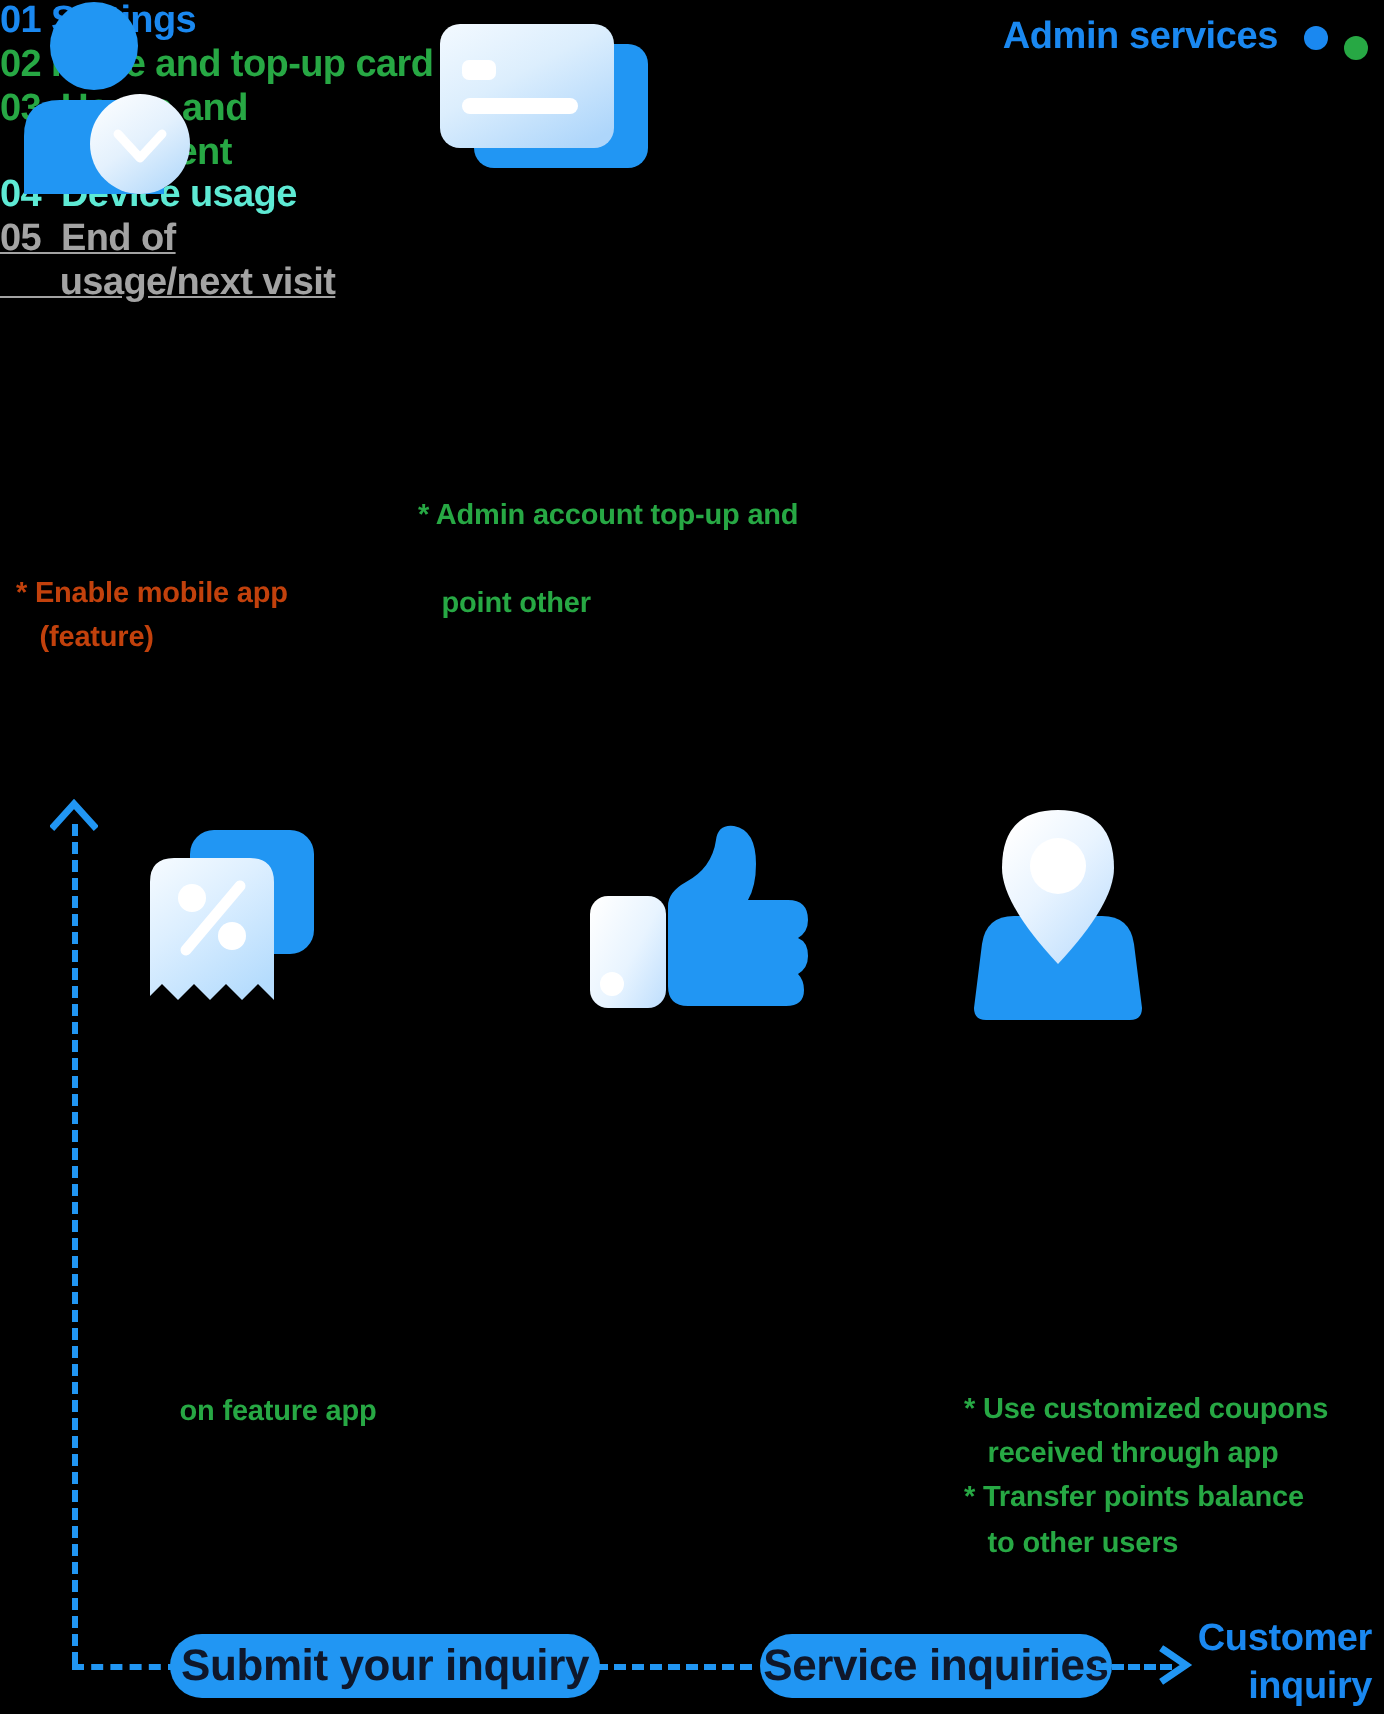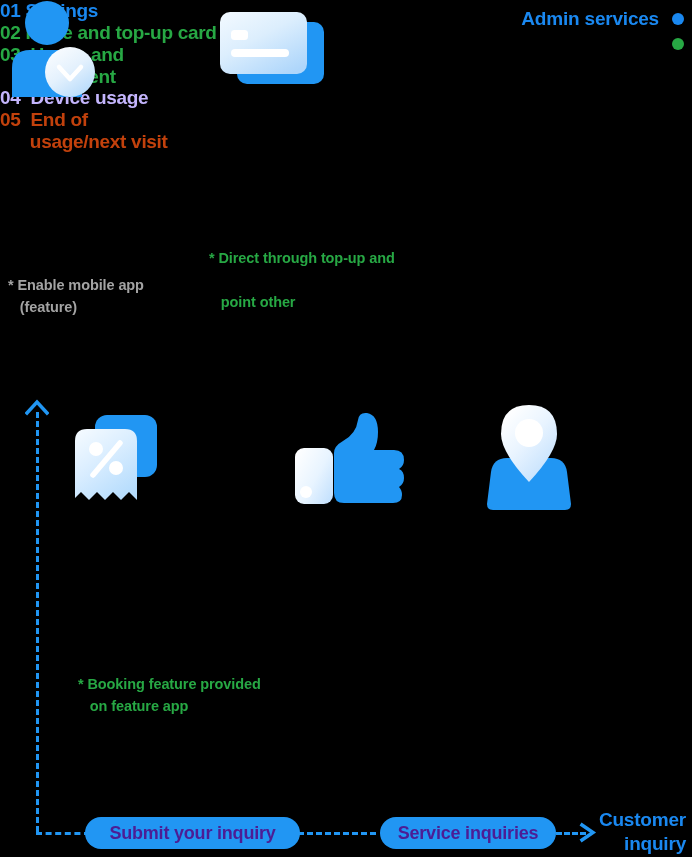--- a/index.html
+++ b/index.html
@@ -21,21 +21,21 @@
     width: 692px;
     height: 857px;
   }
 
   
   .legend {
     position: absolute;
     right: 8px;
     top: 8px;
     display: flex;
-    flex-direction: column;
+    flex-direction: row;
     gap: 8px;
     align-items: flex-end;
   }
   .legend-row {
     display: flex;
     align-items: center;
     gap: 13px;
   }
   .legend-label {
     font-size: 19px;
@@ -67,22 +67,22 @@
   
   .icon {
     position: absolute;
   }
 
   
   .pill {
     position: absolute;
     background: #2196f3;
     border-radius: 999px;
-    color: #4c1d95;
-    font-size: 18px;
+    color: #0f172a;
+    font-size: 22px;
     font-weight: 700;
     display: flex;
     align-items: center;
     justify-content: center;
     letter-spacing: -0.2px;
     box-sizing: border-box;
   }
   .end-label {
     position: absolute;
     font-size: 19px;
@@ -129,39 +129,39 @@
           <stop offset="100%" stop-color="#b9dcfb"></stop>
         </linearGradient>
       </defs>
       <circle cx="39" cy="23" r="22" fill="#2196f3"></circle>
       <path d="M4 97 L4 68 Q4 50 22 50 L56 50 Q74 50 74 68 L74 97 Z" fill="#2196f3"></path>
       <circle cx="62" cy="72" r="25" fill="url(#gradCheck)"></circle>
       <path d="M51 67 L62 79 L73 67" fill="none" stroke="#ffffff" stroke-width="4.5" stroke-linecap="round" stroke-linejoin="round"></path>
     </svg>
   </div>
   <div class="step-title" style="left:8px; top:120px; color:#1a88f0;">01 Settings</div>
-  <div class="note" style="left:8px; top:274px; color:#a3a3a3;"><span>* Enable mobile app</span><br><span>   (feature)</span></div>
+  <div class="note" style="left:8px; top:286px; color:#c2410c;"><span>* Enable mobile app</span><br><span>   (feature)</span></div>
 
   <div class="icon" style="left:215px; top:4px; width:120px; height:94px;">
     <svg width="120" height="94" viewBox="0 0 120 94" xmlns="http://www.w3.org/2000/svg">
       <defs>
         <linearGradient id="gradCard" x1="0.05" y1="0" x2="0.8" y2="1">
           <stop offset="0%" stop-color="#f2f9ff"></stop>
           <stop offset="45%" stop-color="#dceefd"></stop>
           <stop offset="100%" stop-color="#aed6fb"></stop>
         </linearGradient>
       </defs>
       <rect x="22" y="18" width="87" height="62" rx="10" fill="#2196f3"></rect>
       <rect x="5" y="8" width="87" height="62" rx="10" fill="url(#gradCard)"></rect>
       <rect x="16" y="26" width="17" height="10" rx="3.5" fill="#ffffff"></rect>
       <rect x="16" y="45" width="58" height="8" rx="4" fill="#ffffff"></rect>
     </svg>
   </div>
   <div class="step-title" style="left:218px; top:120px; color:#27a844;">02 Issue and top-up card</div>
-  <div class="note" style="left:209px; top:247px; color:#27a844;"><span>* Direct through top-up and</span><br><br><span>   point other</span></div>
+  <div class="note" style="left:209px; top:247px; color:#27a844;"><span>* Admin account top-up and</span><br><br><span>   point other</span></div>
 
   <div>
     <div class="dash-v" style="left:36px; top:412px; height:420px;"></div>
     <svg style="position:absolute; left:25px; top:398px;" width="24" height="18" viewBox="0 0 24 18" xmlns="http://www.w3.org/2000/svg">
       <path d="M2 15 L12 4 L22 15" fill="none" stroke="#2196f3" stroke-width="3.5" stroke-linecap="square" stroke-linejoin="miter"></path>
     </svg>
   </div>
 
   <div class="icon" style="left:72px; top:405px; width:110px; height:105px;">
     <svg width="110" height="105" viewBox="0 0 110 105" xmlns="http://www.w3.org/2000/svg">
@@ -175,57 +175,58 @@
       <rect x="23" y="10" width="62" height="62" rx="12" fill="#2196f3"></rect>
       <path d="M3 36 Q3 24 15 24 L53 24 Q65 24 65 36 L65 95
                L57 87 L49 95 L41 87 L33 95 L25 87 L17 95 L9 87 L3 93 Z" fill="url(#gradReceipt)"></path>
       <circle cx="24" cy="44" r="7" fill="#ffffff"></circle>
       <circle cx="44" cy="63" r="7" fill="#ffffff"></circle>
       <path d="M48 38 L21 70" stroke="#ffffff" stroke-width="5.5" stroke-linecap="round"></path>
     </svg>
   </div>
   <div class="step-title" style="left:76px; top:532px; color:#27a844;">03  Usage and
         payment</div>
-  <div class="note" style="left:78px; top:673px; color:#27a844;"><span>* Booking feature provided</span><br><span>   on feature app</span></div>
+  <div class="note" style="left:78px; top:673px; color:#27a844;"><br><span>   on feature app</span></div>
 
   <div class="icon" style="left:290px; top:410px; width:118px; height:100px;">
     <svg width="118" height="100" viewBox="0 0 118 100" xmlns="http://www.w3.org/2000/svg">
       <defs>
         <linearGradient id="gradThumb" x1="0" y1="0.1" x2="1" y2="0.9">
           <stop offset="0%" stop-color="#ffffff"></stop>
           <stop offset="55%" stop-color="#e8f4ff"></stop>
           <stop offset="100%" stop-color="#c2e0fd"></stop>
         </linearGradient>
       </defs>
       <path d="M44 43 Q44 36 53 31 Q66 24 68 10 Q69 2 77 3 Q88 5 88 22 Q88 33 84 40
                L104 40 Q114 40 114 50 Q114 56 109 59 Q114 61 114 68 Q114 74 109 77
                Q112 80 112 85 Q112 93 103 93 L54 93 Q44 93 44 83 Z" fill="#2196f3"></path>
       <rect x="5" y="38" width="38" height="56" rx="9" fill="url(#gradThumb)"></rect>
       <circle cx="16" cy="82" r="6" fill="#ffffff"></circle>
     </svg>
   </div>
-  <div class="step-title" style="left:293px; top:532px; color:#c4b5fd;">04  Device usage</div>
+  <div class="step-title" style="left:293px; top:532px; color:#5eead4;">04  Device usage</div>
 
   <div class="icon" style="left:479px; top:400px; width:100px; height:110px;">
     <svg width="100" height="110" viewBox="0 0 100 110" xmlns="http://www.w3.org/2000/svg">
       <defs>
         <linearGradient id="gradPin" x1="0.15" y1="0.05" x2="0.85" y2="0.95">
           <stop offset="0%" stop-color="#ffffff"></stop>
           <stop offset="45%" stop-color="#e9f4ff"></stop>
           <stop offset="100%" stop-color="#c0dffd"></stop>
         </linearGradient>
       </defs>
       <path d="M8 104 L12 72 Q14 58 28 58 L72 58 Q86 58 88 72 L92 104
                Q92 110 86 110 L14 110 Q8 110 8 104 Z" fill="#2196f3"></path>
       <path d="M50 5 Q78 5 78 34 Q78 52 50 82 Q22 52 22 34 Q22 5 50 5 Z" fill="url(#gradPin)"></path>
       <circle cx="50" cy="33" r="14" fill="#ffffff"></circle>
     </svg>
   </div>
-  <div class="step-title" style="left:484px; top:532px; color:#c2410c;">05  End of
+  <div class="step-title" style="left:484px; top:532px; color:#a3a3a3;text-decoration:underline;">05  End of
       usage/next visit</div>
+  <div class="note" style="left:482px; top:694px; color:#27a844;"><span>* Use customized coupons</span><br><span>   received through app</span><br><span>* Transfer points balance</span><br><span>   to other users</span></div>
 
   <div class="dash-h" style="left:36px; top:832px; width:54px;"></div>
 
   <div class="pill" style="left:85px; top:817px; width:215px; height:32px;">Submit your inquiry</div>
 
   <div class="dash-h" style="left:298px; top:832px; width:78px;"></div>
 
   <div class="pill" style="left:380px; top:817px; width:176px; height:32px;">Service inquiries</div>
 
   <div class="dash-h" style="left:548px; top:832px; width:38px;"></div>

